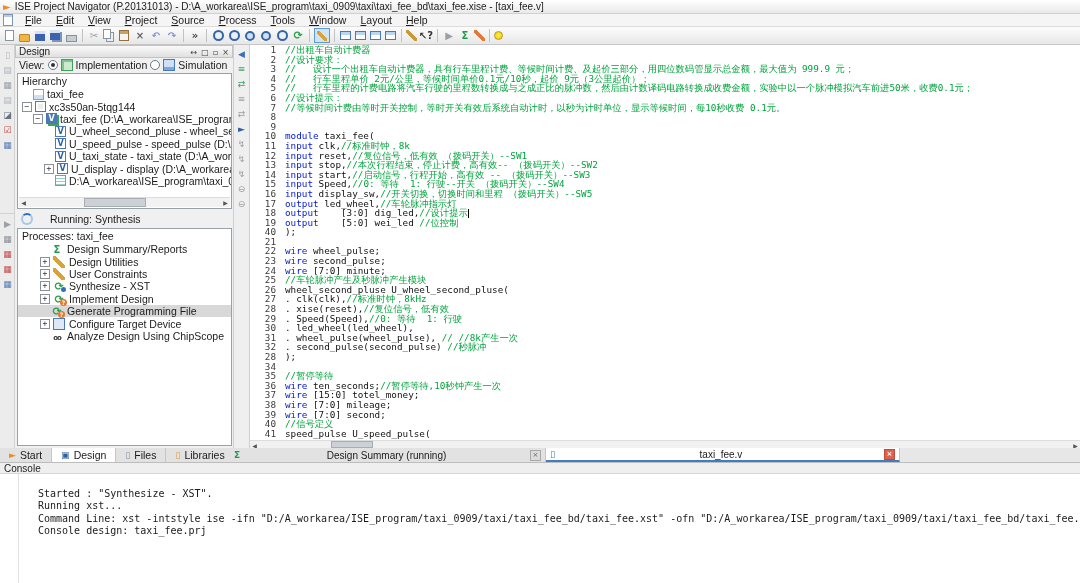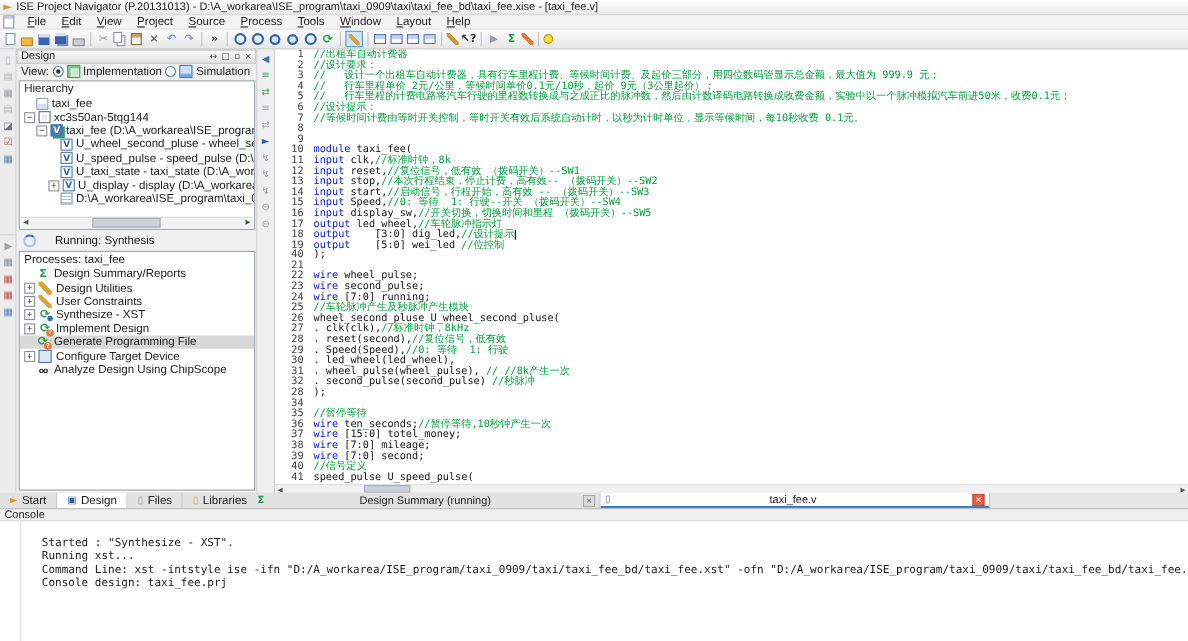--- a/index.html
+++ b/index.html
@@ -84,21 +84,21 @@
   .hscroll{position:absolute;left:1px;right:1px;bottom:1px;height:9px;background:#f2f2f2;
            border-top:1px solid #ddd;display:flex;align-items:stretch;}
   .harrow{width:9px;font-size:6px;line-height:9px;text-align:center;color:#555;flex:none;
           font-family:"DejaVu Sans",sans-serif;}
   .hthumb{background:#ccd1d7;border:1px solid #a8adb4;box-sizing:border-box;}
 
   .processes-panel{left:15px;top:211px;width:218px;height:237px;}
   .running-row{height:16px;display:flex;align-items:center;gap:17px;padding-left:6px;font-size:10.5px;}
   .spinner{width:8px;height:8px;border:2px solid #a8c6e8;border-top-color:#2f6fc1;border-radius:50%;flex:none;}
   .proc-box{position:absolute;left:2px;right:1px;top:17px;bottom:2px;background:#fff;border:1px solid #98a0a8;overflow:hidden;}
-  .prow{display:flex;align-items:center;height:12.4px;font-size:10.5px;white-space:nowrap;padding-left:4px;}
+  .prow{display:flex;align-items:center;height:12.4px;font-size:10.5px;white-space:nowrap;padding-left:22px;}
   .prow.selected{background:#d8d8d8;}
   .pi{width:12px;height:12px;margin-right:4px;flex:none;position:relative;
       font-family:"DejaVu Sans",sans-serif;text-align:center;line-height:12px;box-sizing:border-box;}
   .pi-summary::before{content:"Σ";color:#1d9b4e;font-weight:bold;font-size:10px;}
   .pi-utilities,.pi-constraints{background:linear-gradient(45deg,transparent 36%,#d7a33a 36%,#d7a33a 62%,transparent 62%);}
   .pi-synthesize::before,.pi-implement::before,.pi-generate::before{content:"⟳";color:#2e9e4f;font-weight:bold;font-size:11px;}
   .pi-synthesize::after{content:"";position:absolute;right:-1px;bottom:0;width:5px;height:5px;border-radius:50%;background:#2f6fc1;}
   .pi-implement::after,.pi-generate::after{content:"?";position:absolute;right:-2px;bottom:-1px;width:7px;height:7px;
       border-radius:50%;background:#e8762c;color:#fff;font-size:6px;line-height:7px;font-weight:bold;}
   .pi-configure{background:#dfe9f5;border:1px solid #4a7ab5;}
@@ -379,25 +379,25 @@
       <div class="cl"><span class="ln">14</span><span class="lt"><span class="k">input</span><span class="p"> start,</span><span class="c">//启动信号，行程开始，高有效 -- （拨码开关）--SW3</span></span></div>
       <div class="cl"><span class="ln">15</span><span class="lt"><span class="k">input</span><span class="p"> Speed,</span><span class="c">//0: 等待  1: 行驶--开关 （拨码开关）--SW4</span></span></div>
       <div class="cl"><span class="ln">16</span><span class="lt"><span class="k">input</span><span class="p"> display_sw,</span><span class="c">//开关切换，切换时间和里程 （拨码开关）--SW5</span></span></div>
       <div class="cl"><span class="ln">17</span><span class="lt"><span class="k">output</span><span class="p"> led_wheel,</span><span class="c">//车轮脉冲指示灯</span></span></div>
       <div class="cl"><span class="ln">18</span><span class="lt"><span class="k">output</span><span class="p">    [3:0] dig_led,</span><span class="c">//设计提示</span><span class="caret"></span></span></div>
       <div class="cl"><span class="ln">19</span><span class="lt"><span class="k">output</span><span class="p">    [5:0] wei_led </span><span class="c">//位控制</span></span></div>
       <div class="cl"><span class="ln">40</span><span class="lt"><span class="p">);</span></span></div>
       <div class="cl"><span class="ln">21</span><span class="lt"></span></div>
       <div class="cl"><span class="ln">22</span><span class="lt"><span class="k">wire</span><span class="p"> wheel_pulse;</span></span></div>
       <div class="cl"><span class="ln">23</span><span class="lt"><span class="k">wire</span><span class="p"> second_pulse;</span></span></div>
-      <div class="cl"><span class="ln">24</span><span class="lt"><span class="k">wire</span><span class="p"> [7:0] running;</span></span></div>
+      <div class="cl"><span class="ln">24</span><span class="lt"><span class="k">wire</span><span class="p"> [7:0] minute;</span></span></div>
       <div class="cl"><span class="ln">25</span><span class="lt"><span class="c">//车轮脉冲产生及秒脉冲产生模块</span></span></div>
       <div class="cl"><span class="ln">26</span><span class="lt"><span class="p">wheel_second_pluse U_wheel_second_pluse(</span></span></div>
       <div class="cl"><span class="ln">27</span><span class="lt"><span class="p">. clk(clk),</span><span class="c">//标准时钟，8kHz</span></span></div>
-      <div class="cl"><span class="ln">28</span><span class="lt"><span class="p">. reset(second),</span><span class="c">//复位信号，低有效</span></span></div>
+      <div class="cl"><span class="ln">28</span><span class="lt"><span class="p">. xise(reset),</span><span class="c">//复位信号，低有效</span></span></div>
       <div class="cl"><span class="ln">29</span><span class="lt"><span class="p">. Speed(Speed),</span><span class="c">//0: 等待  1: 行驶</span></span></div>
       <div class="cl"><span class="ln">30</span><span class="lt"><span class="p">. led_wheel(led_wheel),</span></span></div>
       <div class="cl"><span class="ln">31</span><span class="lt"><span class="p">. wheel_pulse(wheel_pulse), </span><span class="c">// //8k产生一次</span></span></div>
       <div class="cl"><span class="ln">32</span><span class="lt"><span class="p">. second_pulse(second_pulse) </span><span class="c">//秒脉冲</span></span></div>
       <div class="cl"><span class="ln">28</span><span class="lt"><span class="p">);</span></span></div>
       <div class="cl"><span class="ln">34</span><span class="lt"></span></div>
       <div class="cl"><span class="ln">35</span><span class="lt"><span class="c">//暂停等待</span></span></div>
       <div class="cl"><span class="ln">36</span><span class="lt"><span class="k">wire</span><span class="p"> ten_seconds;</span><span class="c">//暂停等待,10秒钟产生一次</span></span></div>
       <div class="cl"><span class="ln">37</span><span class="lt"><span class="k">wire</span><span class="p"> [15:0] totel_money;</span></span></div>
       <div class="cl"><span class="ln">38</span><span class="lt"><span class="k">wire</span><span class="p"> [7:0] mileage;</span></span></div>

